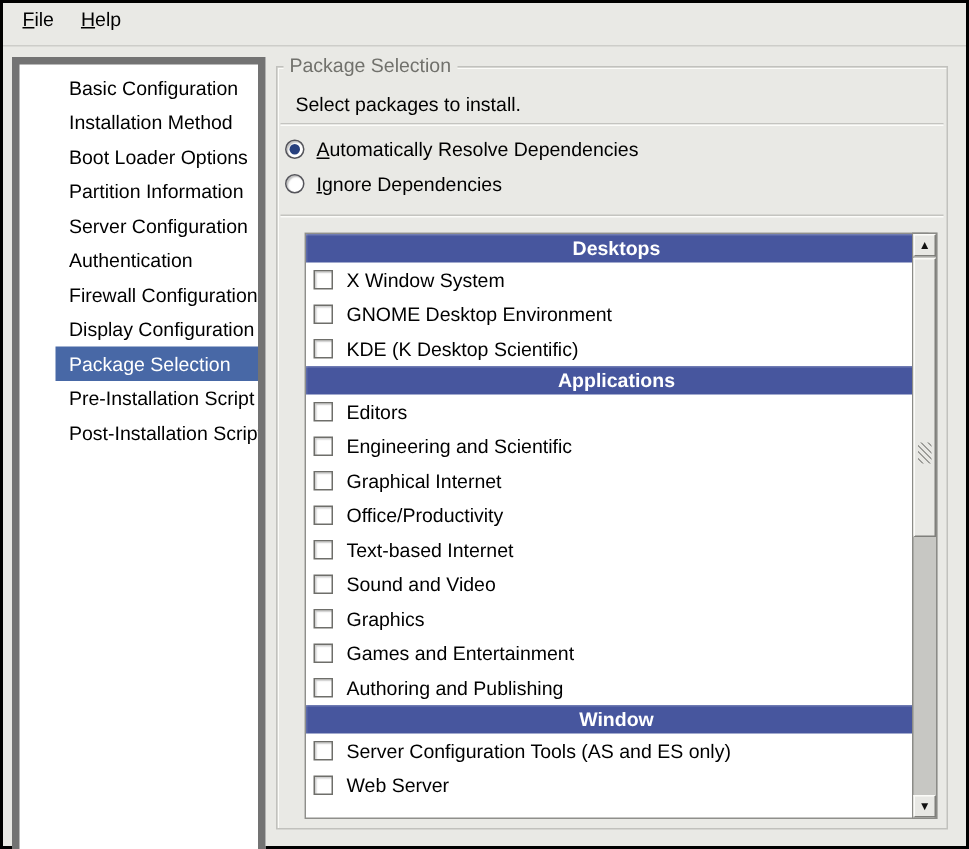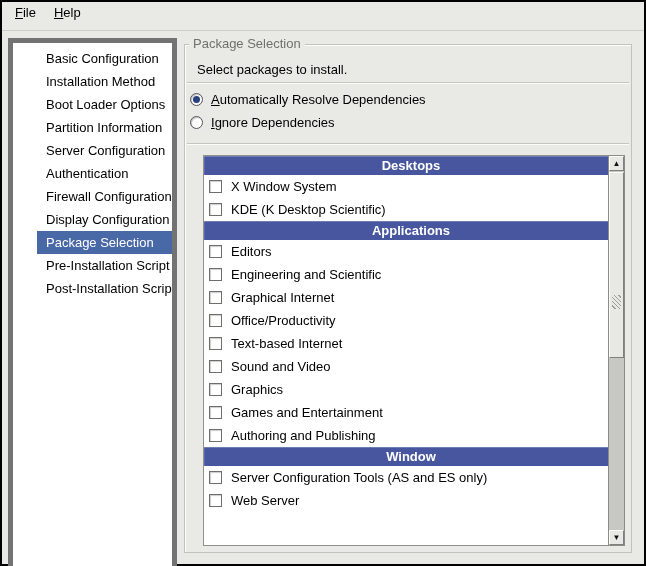--- a/index.html
+++ b/index.html
@@ -118,20 +118,24 @@
       <div class="scrolled">
         <div class="listbox">
 
           <div class="cat">Desktops</div>
           <div class="pkg-row">
             <span class="cb"></span>
             <span class="pkg-label">X Window System</span>
           </div>
           <div class="pkg-row">
             <span class="cb"></span>
+            <span class="pkg-label">GNOME Desktop Environment</span>
+          </div>
+          <div class="pkg-row">
+            <span class="cb"></span>
             <span class="pkg-label">KDE (K Desktop Scientific)</span>
           </div>
 
           <div class="cat">Applications</div>
           <div class="pkg-row">
             <span class="cb"></span>
             <span class="pkg-label">Editors</span>
           </div>
           <div class="pkg-row">
             <span class="cb"></span>

